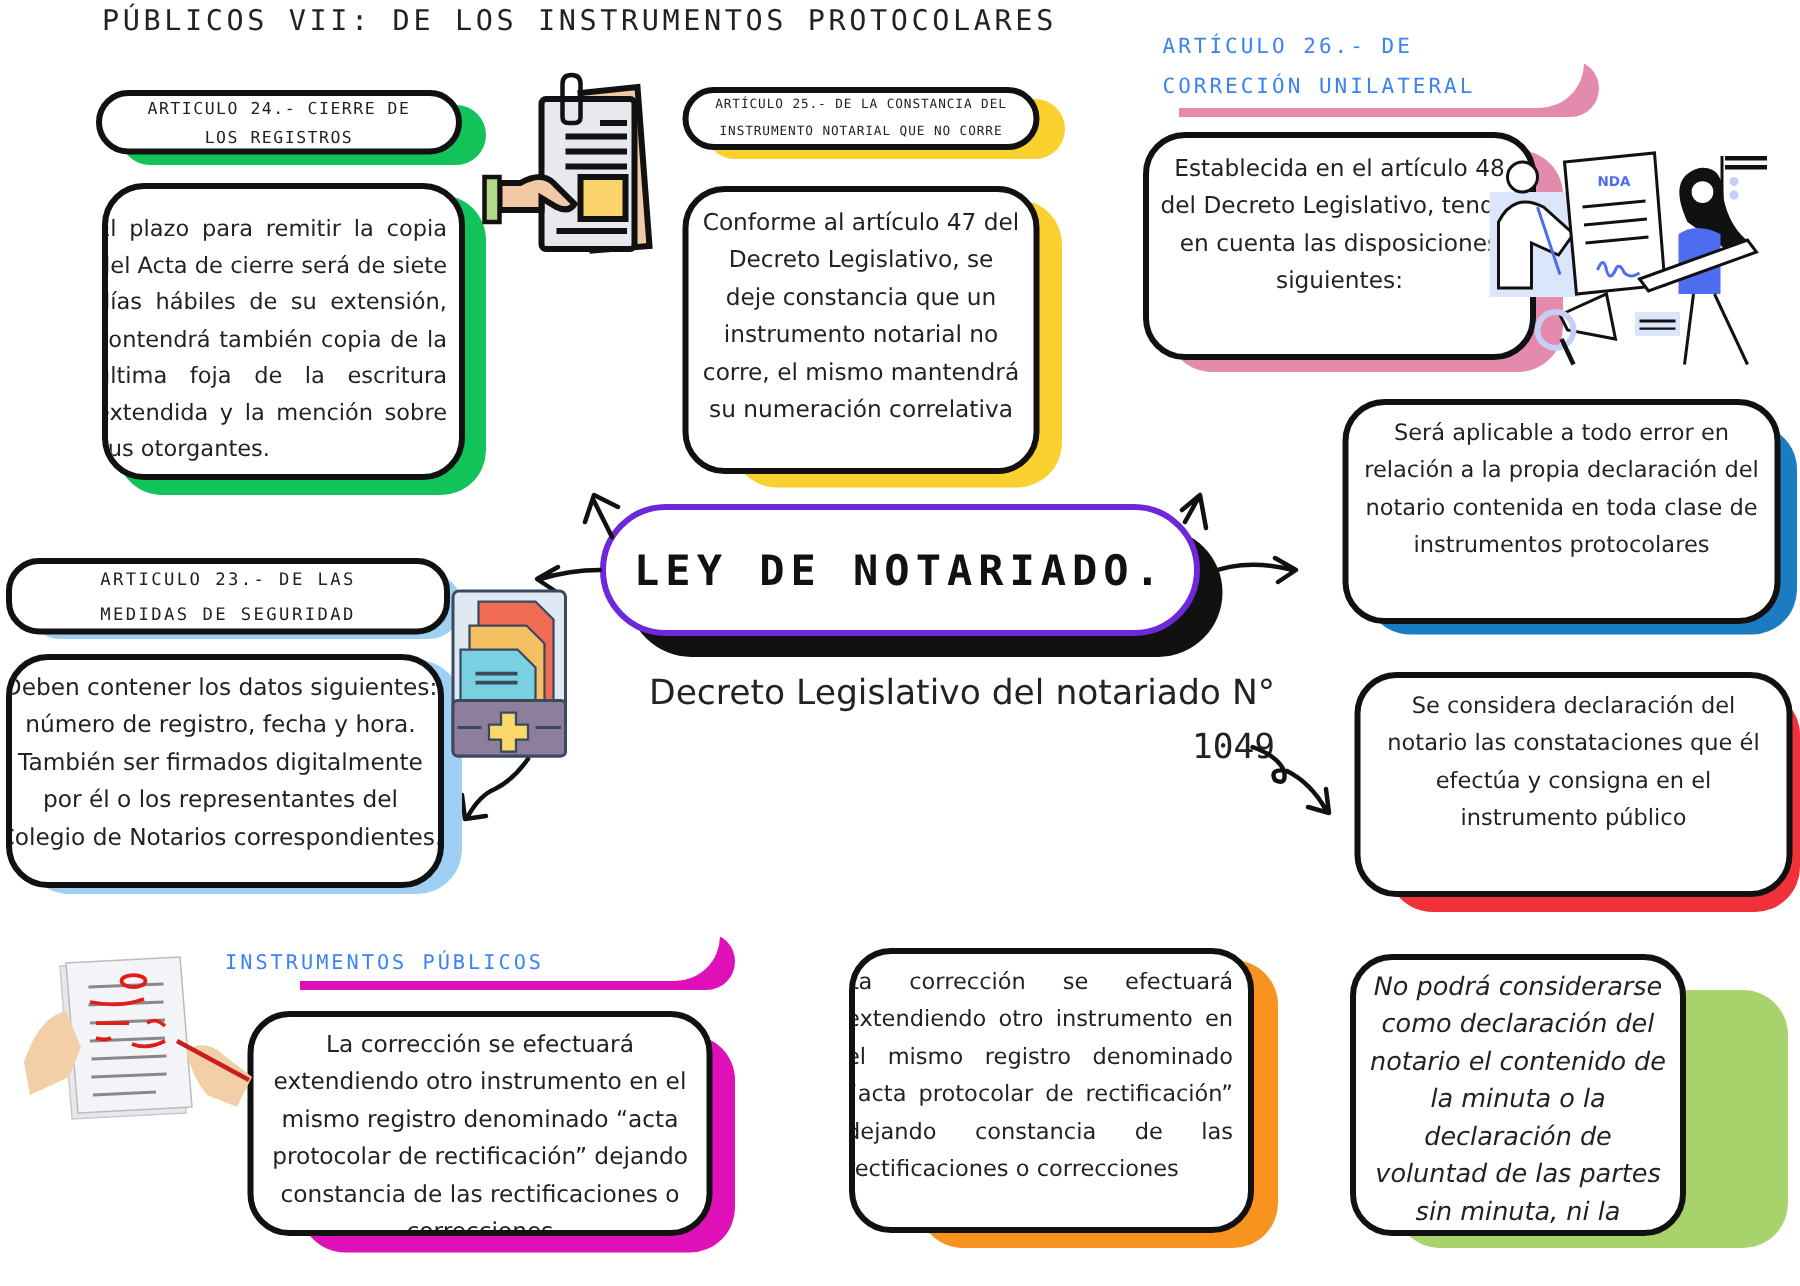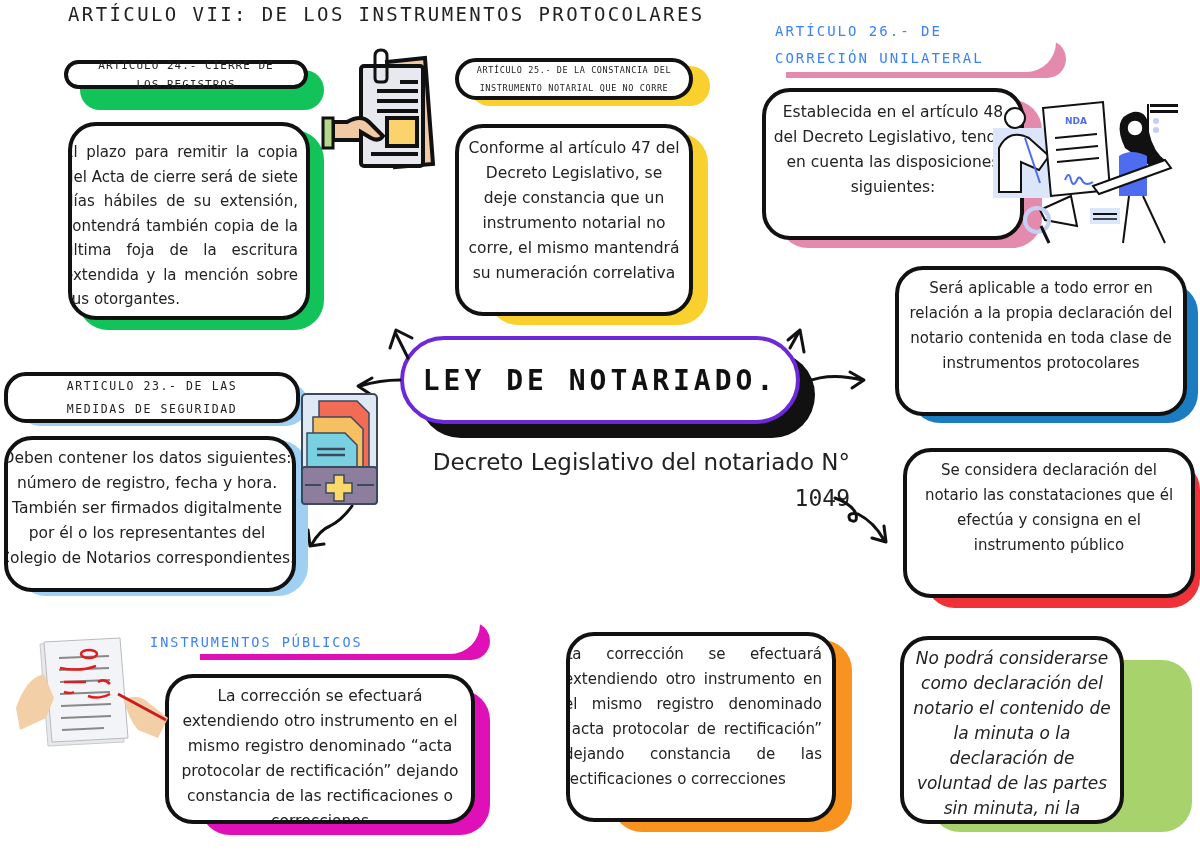--- a/index.html
+++ b/index.html
@@ -27,24 +27,24 @@
   .center-pill { position:absolute; left:400px; top:336px; width:400px; height:88px; border:4px solid #6d28d9; border-radius:48px; background:#fff; box-sizing:border-box;
                  display:flex; align-items:center; justify-content:center; font-family:"DejaVu Sans Mono", monospace; font-size:28px; letter-spacing:4px; font-weight:bold; color:#111; }
   .center-shadow { position:absolute; left:418px; top:352px; width:397px; height:86px; background:#111; border-radius:48px; }
   .subtitle { position:absolute; left:380px; top:444px; width:470px; text-align:right; font-size:23px; line-height:36px; color:#222; }
   .subtitle .num { font-family:"DejaVu Sans Mono", monospace; }
   svg { overflow:visible; }
 </style>
 </head>
 <body>
 
-<div class="abs title">ARTÍCULO VII: DE LOS INSTRUMENTOS PROTOCOLARES</div>
+<div class="abs title">PÚBLICOS VII: DE LOS INSTRUMENTOS PROTOCOLARES</div>
 
 <div class="pill-shadow" style="left:80px;top:70px;width:244px;height:40px;background:#12c35a;"></div>
-<div class="pill" style="left:64px;top:60px;width:244px;height:29px;font-size:11px;line-height:19px;">
+<div class="pill" style="left:64px;top:60px;width:244px;height:43px;font-size:11px;line-height:19px;">
   <div><span>ARTICULO 24.- CIERRE DE</span><br><span>LOS REGISTROS</span></div>
 </div>
 <div class="shadow" style="left:78px;top:130px;width:246px;height:200px;background:#12c35a;"></div>
 <div class="box justify" style="left:68px;top:122px;width:242px;height:198px;padding:14px 8px 6px 0px;font-size:15px;line-height:24.5px;">
   <span style="margin-left:-8px;display:block;">El plazo para remitir la copia del Acta de cierre será de siete días hábiles de su extensión, contendrá también copia de la última foja de la escritura extendida y la mención sobre sus otorgantes.</span>
 </div>
 
 <div class="abs" style="left:315px;top:52px;width:125px;height:122px;">
   <svg width="125" height="122" viewBox="0 0 125 122">
     <path d="M72 10 L110 6 L118 112 L80 115 Z" fill="#f1c9a5" stroke="#111" stroke-width="4"></path>

